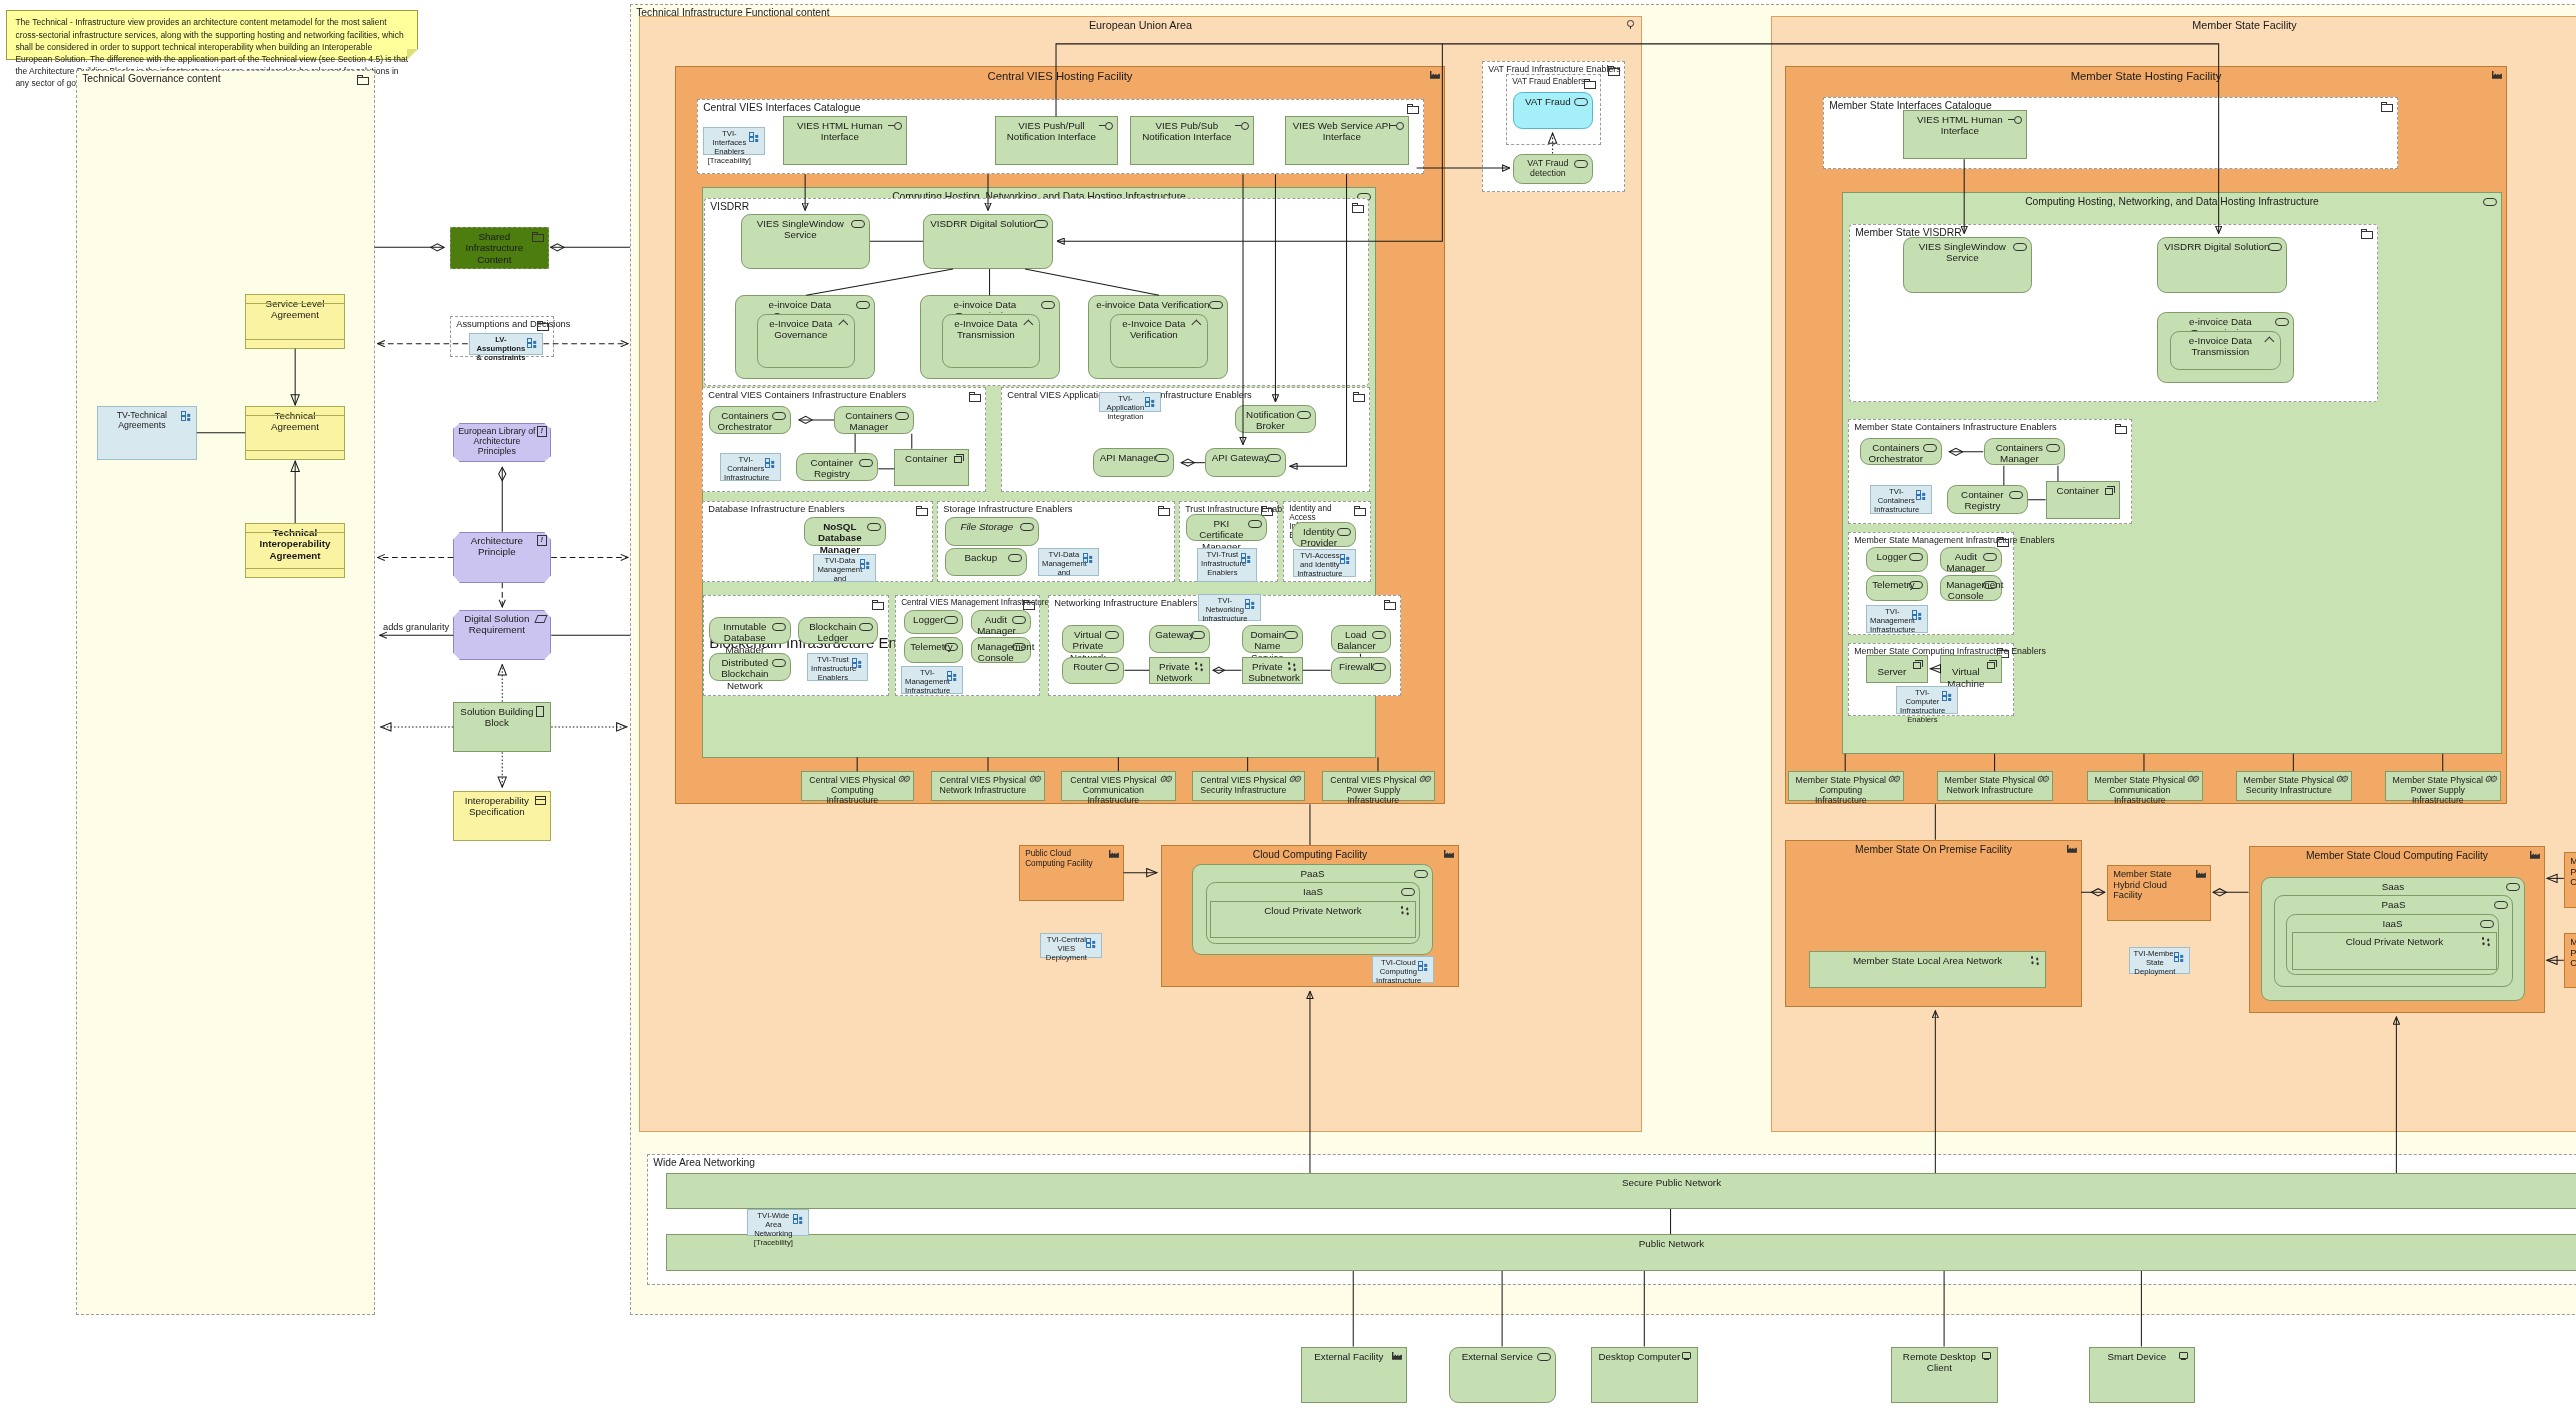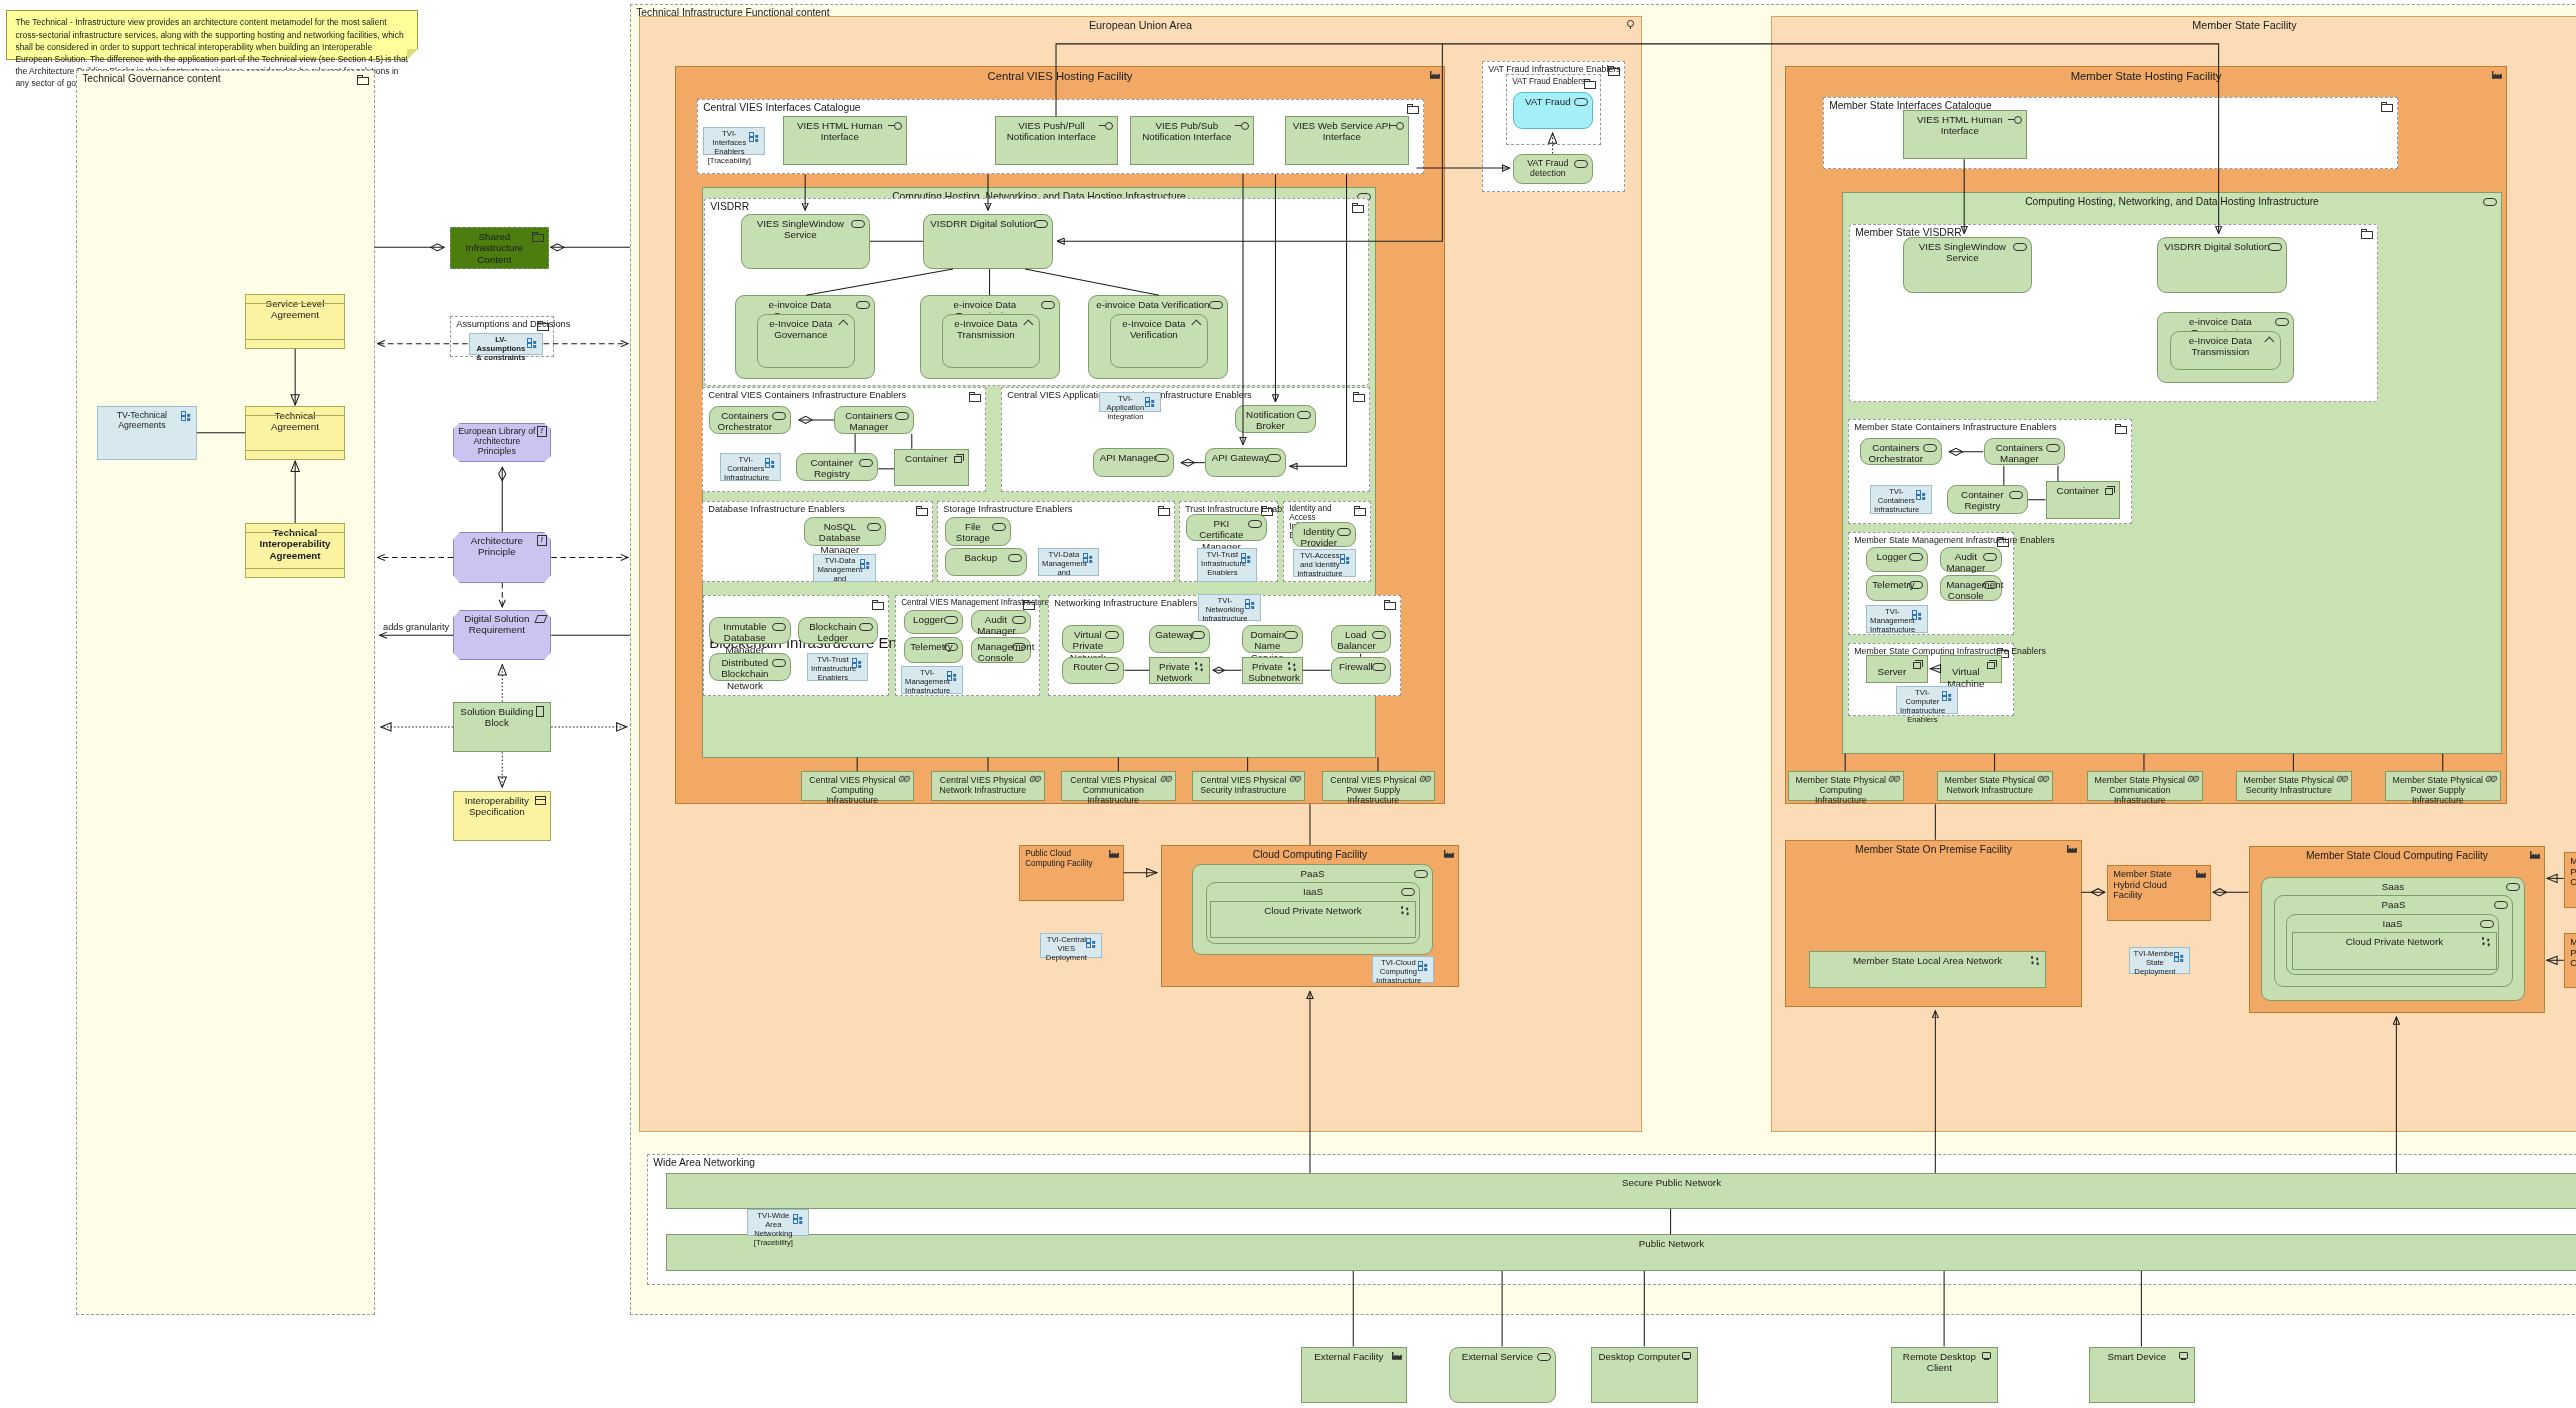--- a/index.html
+++ b/index.html
@@ -249,34 +249,34 @@
     </div>
   <div class="abs g r" style="left:1205px;top:448px;width:81px;height:29px;">
       <span class="nl">API Gateway</span>
       <i class="ic ic-stadium"></i>
     </div>
 
   <div class="abs w" style="left:702px;top:501px;width:231px;height:81px;">
     <span class="gt" style="font-size:9.3px;">Database Infrastructure Enablers</span>
       <i class="ic ic-folder"></i>
   </div>
-  <div class="abs g r" style="left:804px;top:517px;width:82px;height:29px;">
+  <div class="abs g r" style="left:804px;top:517px;width:82px;height:29px;font-weight:bold;">
       <span class="nl">NoSQL Database Manager</span>
       <i class="ic ic-stadium"></i>
     </div>
   <div class="abs b" style="left:813px;top:554px;width:63px;height:28px;font-size:7.7px;">
       <span class="nl" style="padding:2.1px 12.4px 0 3.1px;">TVI-Data Management and</span>
       <i class="ic ic-view"></i>
     </div>
 
   <div class="abs w" style="left:937px;top:501px;width:238px;height:81px;">
     <span class="gt" style="font-size:9.3px;">Storage Infrastructure Enablers</span>
       <i class="ic ic-folder"></i>
   </div>
-  <div class="abs g r" style="left:945px;top:517px;width:66px;height:29px;">
+  <div class="abs g r" style="left:945px;top:517px;width:94px;height:29px;font-style:italic;">
       <span class="nl">File Storage</span>
       <i class="ic ic-stadium"></i>
     </div>
   <div class="abs g r" style="left:945px;top:548px;width:82px;height:28px;">
       <span class="nl">Backup</span>
       <i class="ic ic-stadium"></i>
     </div>
   <div class="abs b" style="left:1038px;top:548px;width:61px;height:28px;font-size:7.7px;">
       <span class="nl" style="padding:2.1px 12.4px 0 3.1px;">TVI-Data Management and</span>
       <i class="ic ic-view"></i>

